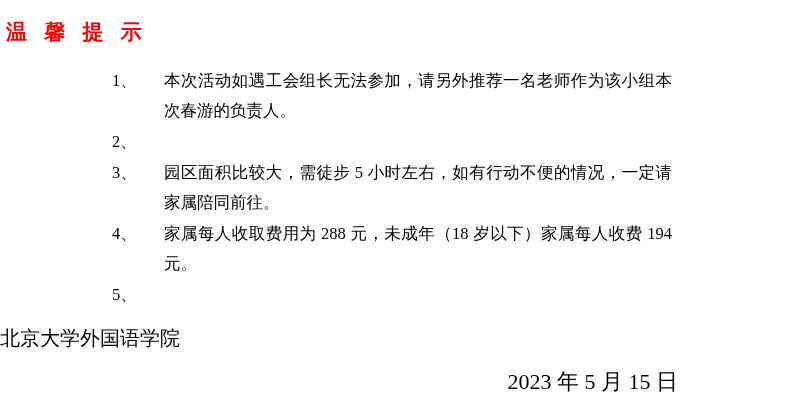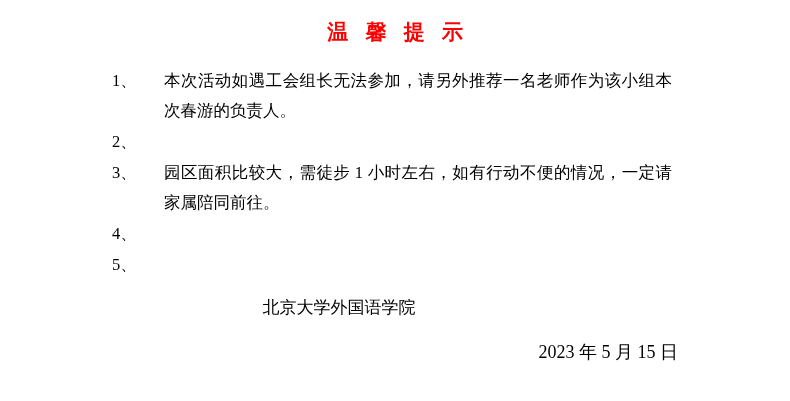--- a/index.html
+++ b/index.html
@@ -15,21 +15,21 @@
     overflow: hidden;
   }
   .page {
     position: relative;
     width: 790px;
     height: 401px;
     box-sizing: border-box;
     padding: 0;
   }
   .doc-title {
-    text-align: center;
+    text-align: left;
     color: #ff0000;
     font-weight: bold;
     font-size: 21px;
     letter-spacing: 6px;
     margin: 18px 0 0 0;
     padding-left: 6px;
     font-family: "Liberation Serif", "DejaVu Serif", serif;
   }
   .list {
     margin: 20px 0 0 0;
@@ -52,54 +52,55 @@
     white-space: nowrap;
   }
   .item-text {
     flex: 1 1 auto;
     padding-right: 118px;
     text-align: justify;
     text-justify: inter-ideograph;
   }
   .signature {
     margin-top: 12px;
-    text-align: center;
+    text-align: left;
     padding-right: 112px;
-    font-size: 17px;
+    font-size: 20px;
     line-height: 32px;
   }
   .date {
     margin-top: 12px;
     text-align: right;
     padding-right: 112px;
-    font-size: 18px;
+    font-size: 22px;
     line-height: 32px;
   }
 </style>
 </head>
 <body>
 
 <div class="page">
 
   <div class="doc-title">温 馨 提 示</div>
 
   <ol class="list">
     <li class="list-item">
       <span class="item-num">1、</span>
       <span class="item-text">本次活动如遇工会组长无法参加，请另外推荐一名老师作为该小组本次春游的负责人。</span>
     </li>
     <li class="list-item">
       <span class="item-num">2、</span>
     </li>
     <li class="list-item">
       <span class="item-num">3、</span>
-      <span class="item-text">园区面积比较大，需徒步 1 小时左右，如有行动不便的情况，一定请家属陪同前往。</span>
+      <span class="item-text">园区面积比较大，需徒步 5 小时左右，如有行动不便的情况，一定请家属陪同前往。</span>
     </li>
     <li class="list-item">
       <span class="item-num">4、</span>
+      <span class="item-text">家属每人收取费用为 288 元，未成年（18 岁以下）家属每人收费 194 元。</span>
     </li>
     <li class="list-item">
       <span class="item-num">5、</span>
     </li>
   </ol>
 
   <div class="signature">北京大学外国语学院</div>
   <div class="date">2023 年 5 月 15 日</div>
 
 </div>

